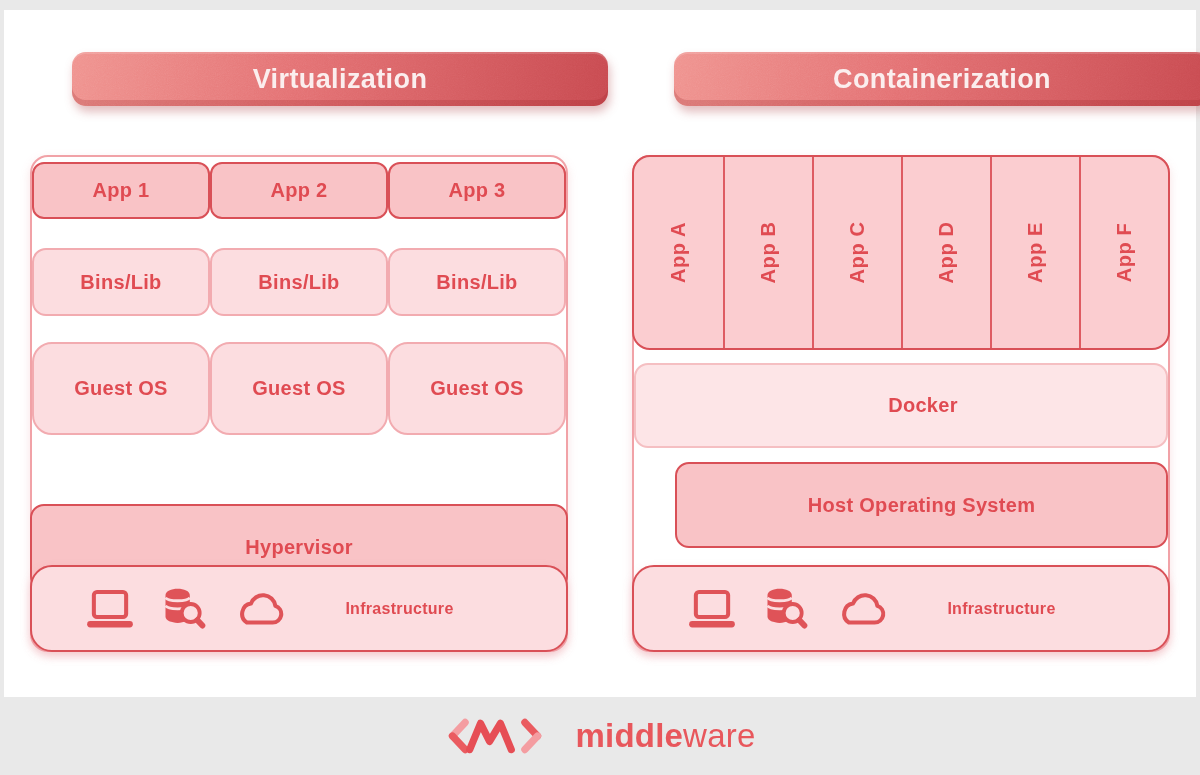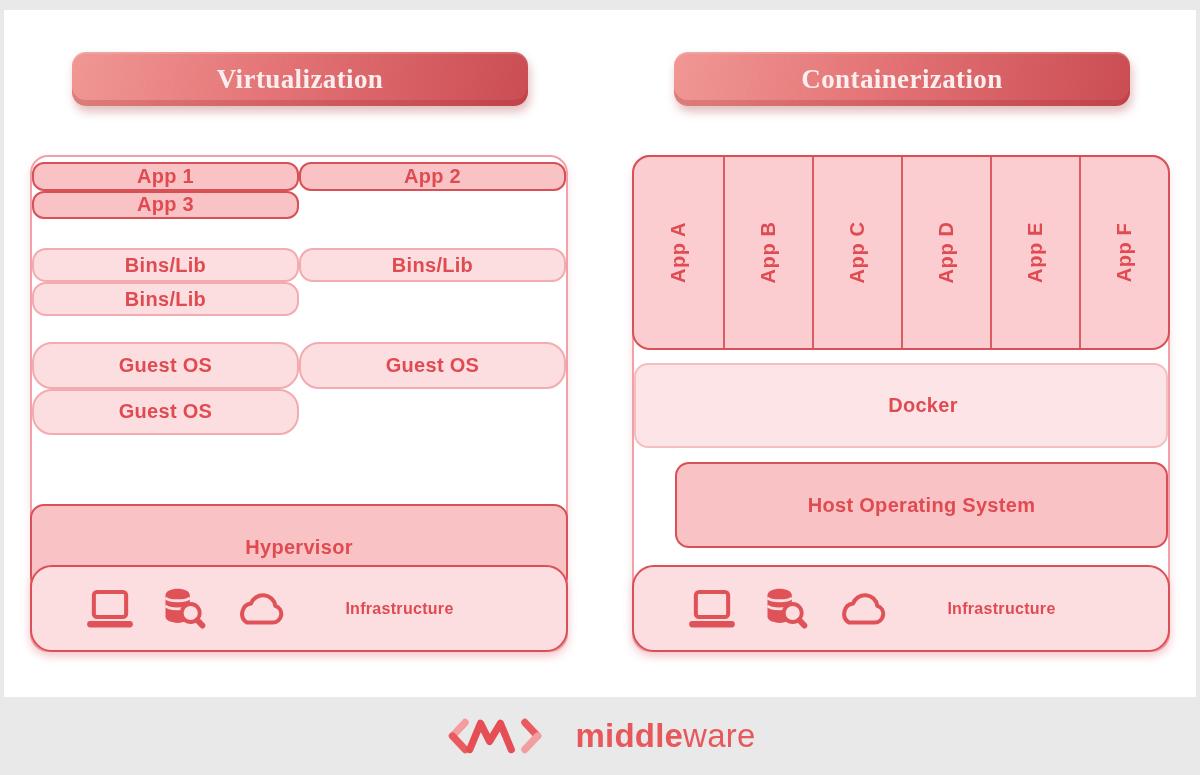--- a/index.html
+++ b/index.html
@@ -17,53 +17,52 @@
   .card {
     position: absolute;
     left: 4px; top: 10px;
     width: 1192px; height: 687px;
     background: #ffffff;
   }
   
   .banner {
     position: absolute;
     top: 52px;
-    width: 456px; height: 54px;
+    width: 536px; height: 54px;
     border-radius: 14px;
     background: linear-gradient(100deg, #f0938f 0%, #e47173 42%, #c84a50 100%);
     color: #fbeeee;
     font-size: 27px;
     font-weight: 600;
     letter-spacing: 0.4px;
     display: flex; align-items: center; justify-content: center;
     box-shadow: inset 0 -6px 0 rgba(150,30,36,0.22),
                 inset 0 2px 0 rgba(255,255,255,0.15),
                 2px 6px 10px rgba(175,70,75,0.35);
     overflow: hidden;
-    font-family: Liberation Serif, serif;
   }
   .banner svg.noise { position: absolute; inset: 0; width: 100%; height: 100%; opacity: .16; mix-blend-mode: overlay; pointer-events: none; }
   .banner .banner-label { position: relative; z-index: 1; }
   .banner.left  { left: 72px; }
   .banner.right { left: 674px; }
   
   .panel {
     position: absolute;
     top: 155px;
     width: 538px; height: 497px;
     background: #ffffff;
     border: 2px solid #f1a2a7;
     border-radius: 18px;
     box-shadow: 0 4px 10px rgba(235,150,158,0.28);
   }
   .panel.left  { left: 30px; }
   .panel.right { left: 632px; }
   .row3 {
     position: absolute; left: 0; right: 0;
-    display: grid; grid-template-columns: repeat(2, 1fr); 
+    display: grid; grid-template-columns: repeat(3, 1fr); 
   }
   .box {
     display: flex; align-items: center; justify-content: center;
     font-size: 20px; font-weight: 700; letter-spacing: .3px;
     color: #e04b52;
     border: 2px solid;
   }
   .box.dark  { background: #f9c3c6; border-color: #d95057; }
   .box.light { background: #fcdde0; border-color: #f2abb0; }
   .box.lighter { background: #fde5e7; border-color: #f5bfc2; }

